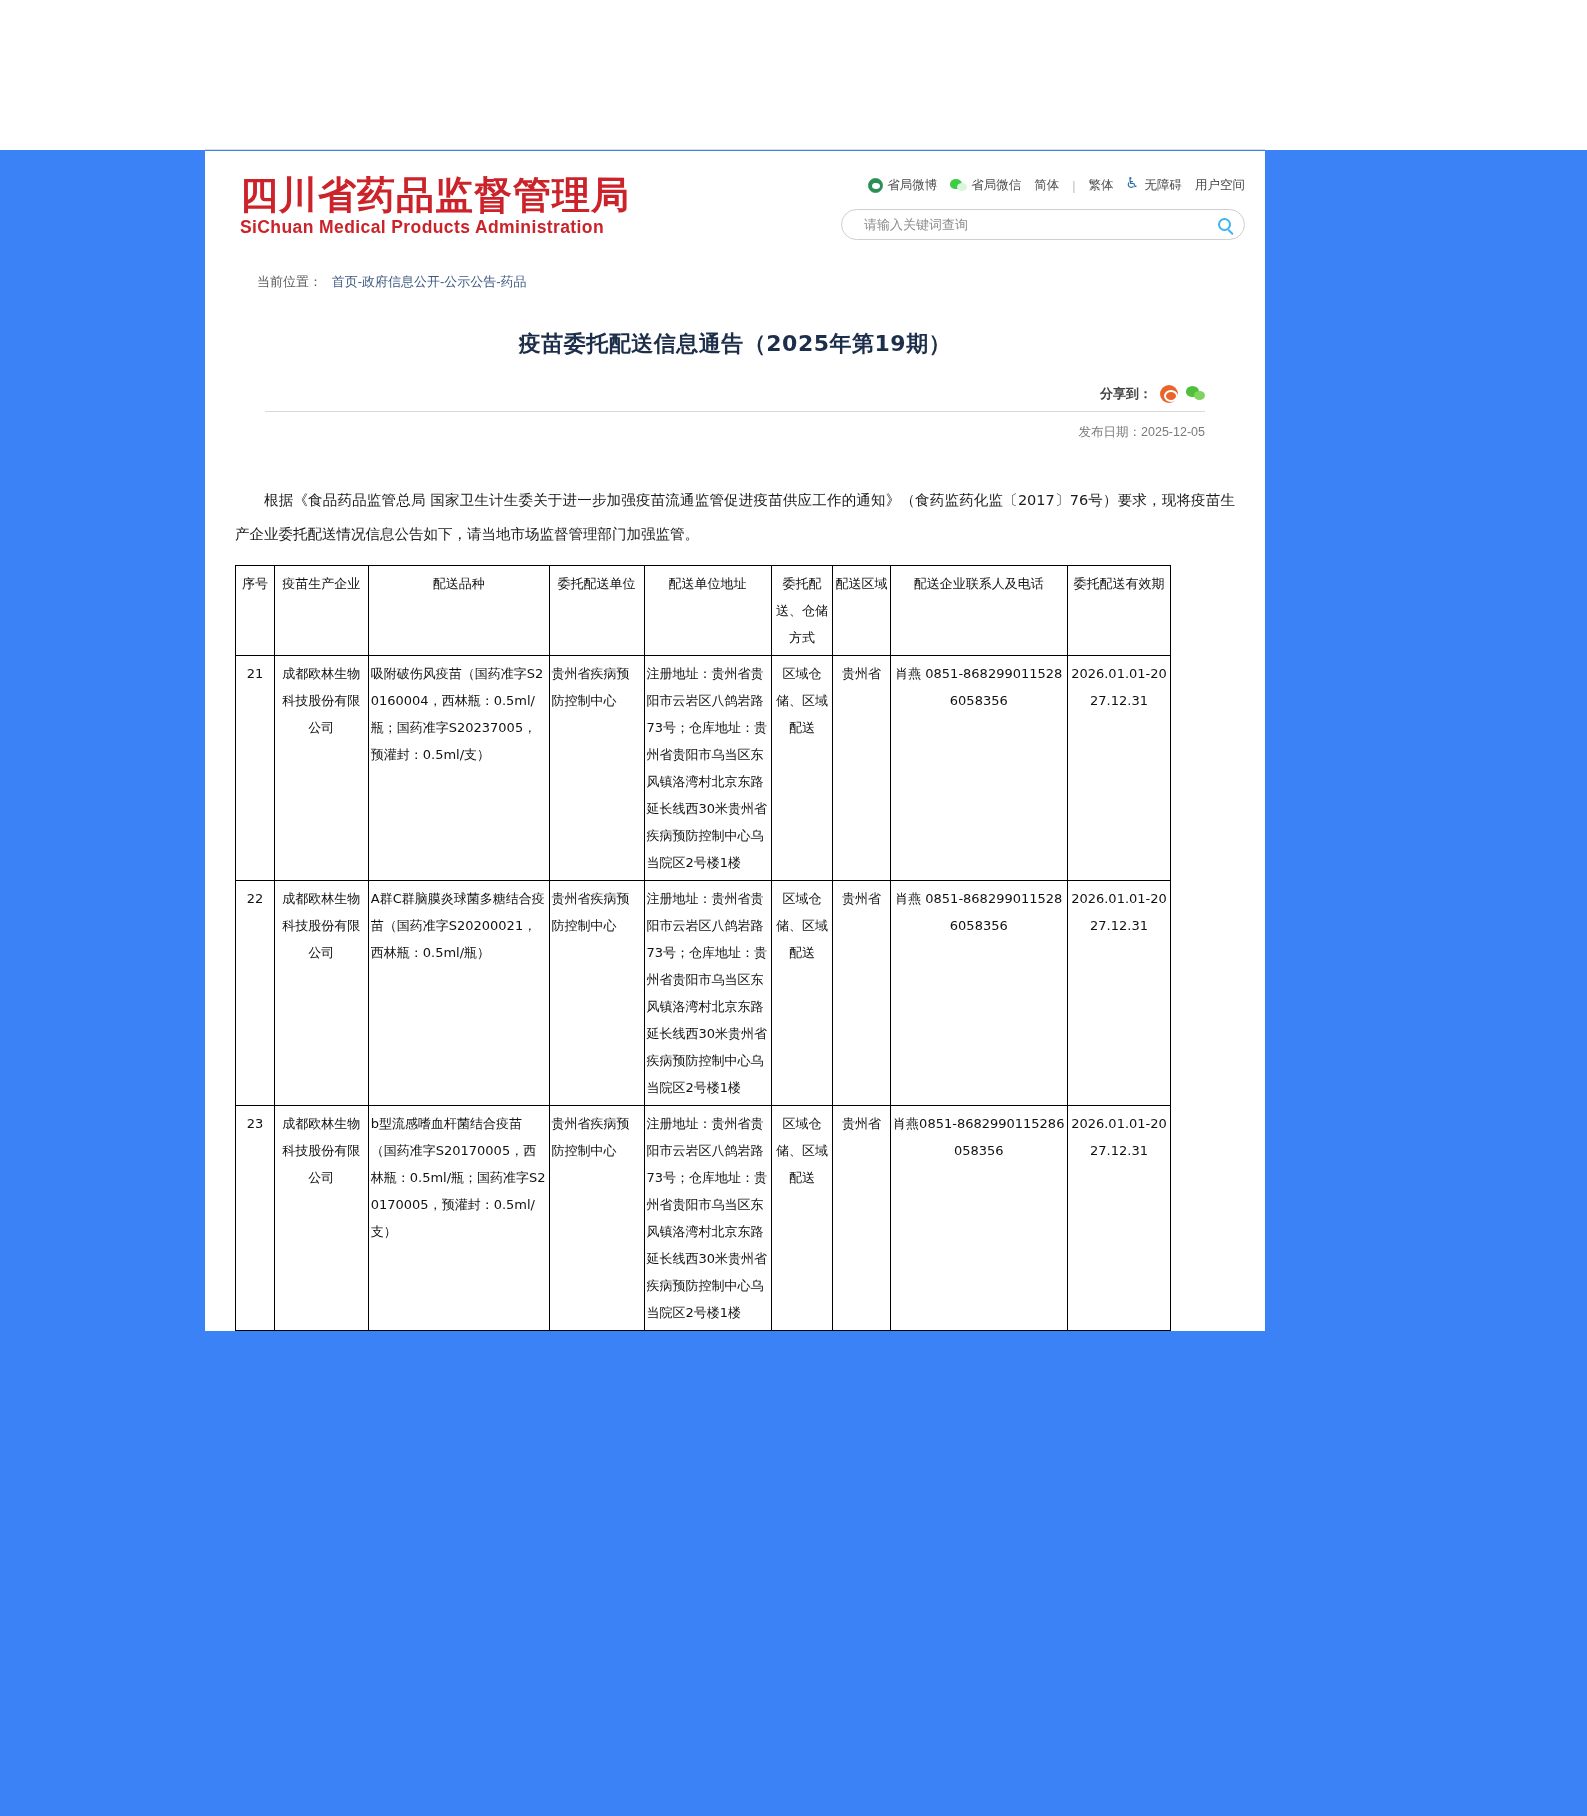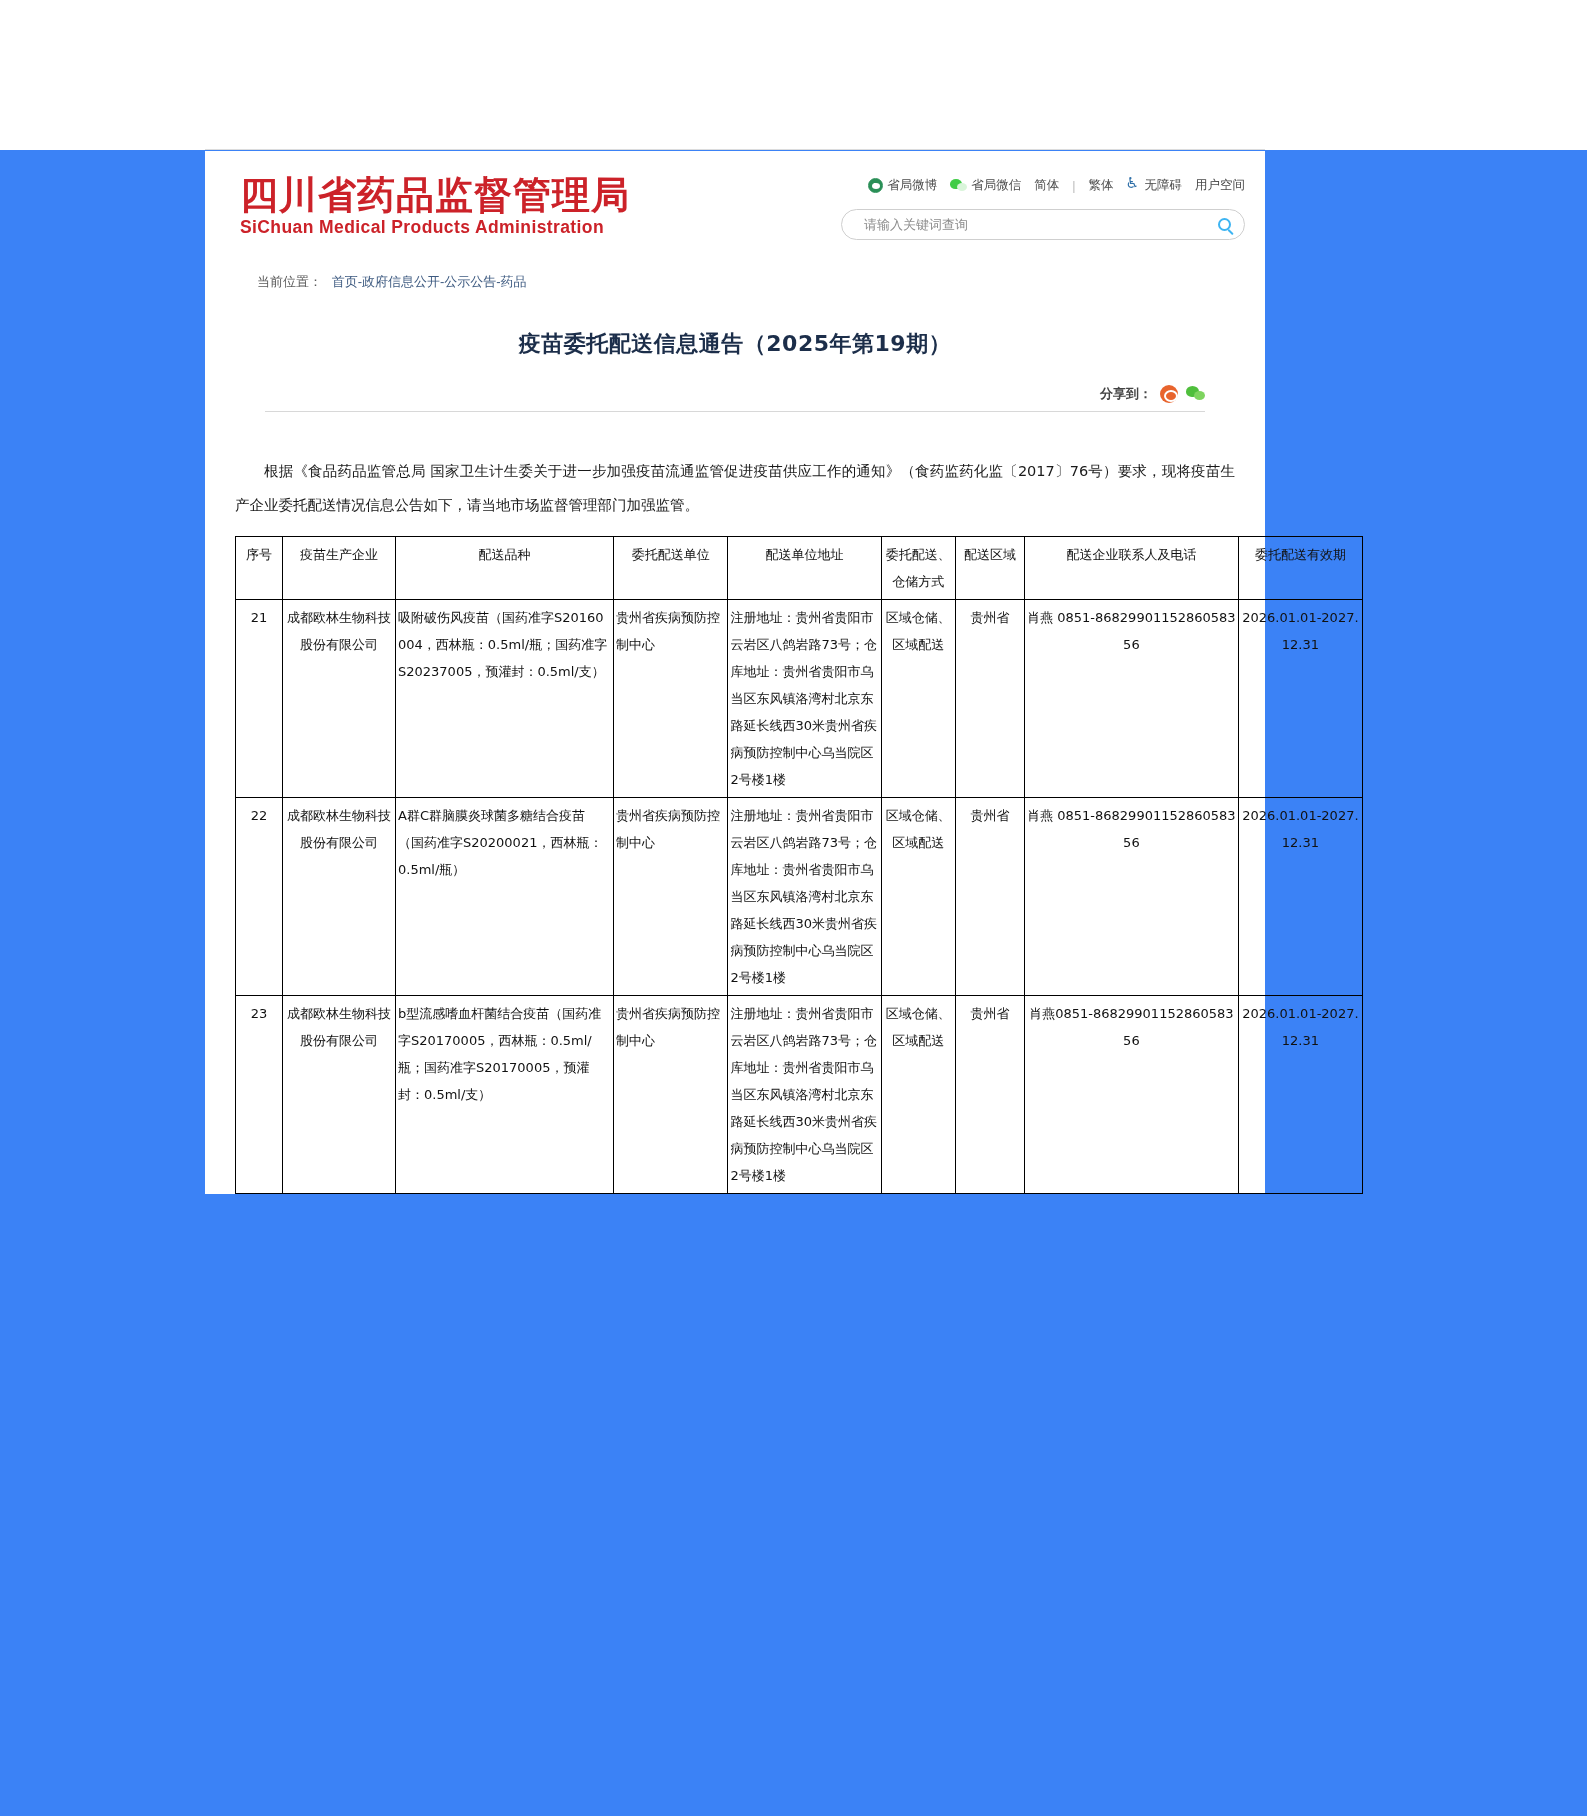--- a/index.html
+++ b/index.html
@@ -171,21 +171,21 @@
     margin:42px 30px 0 30px;
     font-size:14.5px; line-height:34px; color:#1a1a1a;
     text-align:justify; text-indent:2em;
     font-family:"DejaVu Sans","Liberation Sans",sans-serif;
   }
 
   
   table.vt {
     margin:14px 30px 0 30px;
     border-collapse:collapse;
-    width:1128px;
+    width:936px;
     table-layout:fixed;
     font-family:"DejaVu Sans","Liberation Sans",sans-serif;
   }
   table.vt td, table.vt th {
     border:1px solid #000;
     vertical-align:top;
     font-size:13px;
     line-height:27px;
     color:#111;
     padding:4px 2px;
@@ -266,20 +266,21 @@
       <div class="article-title">疫苗委托配送信息通告（2025年第19期）</div>
 
       <div class="share-row">
         <span class="share-label">分享到：</span>
         <span class="ico-share-weibo"></span>
         <span class="ico-share-wechat"></span>
       </div>
 
       <div class="hr-line"></div>
 
+      <div class="pubdate">发布日期：2025-12-05</div>
 
       <div class="body-text">根据《食品药品监管总局 国家卫生计生委关于进一步加强疫苗流通监管促进疫苗供应工作的通知》（食药监药化监〔2017〕76号）要求，现将疫苗生产企业委托配送情况信息公告如下，请当地市场监督管理部门加强监管。</div>
 
       <table class="vt">
         <thead>
           <tr>
             <th class="c-num">序号</th>
             <th class="c-mfr">疫苗生产企业</th>
             <th class="c-prod" style="text-align:center">配送品种</th>
             <th class="c-unit" style="text-align:center">委托配送单位</th>

